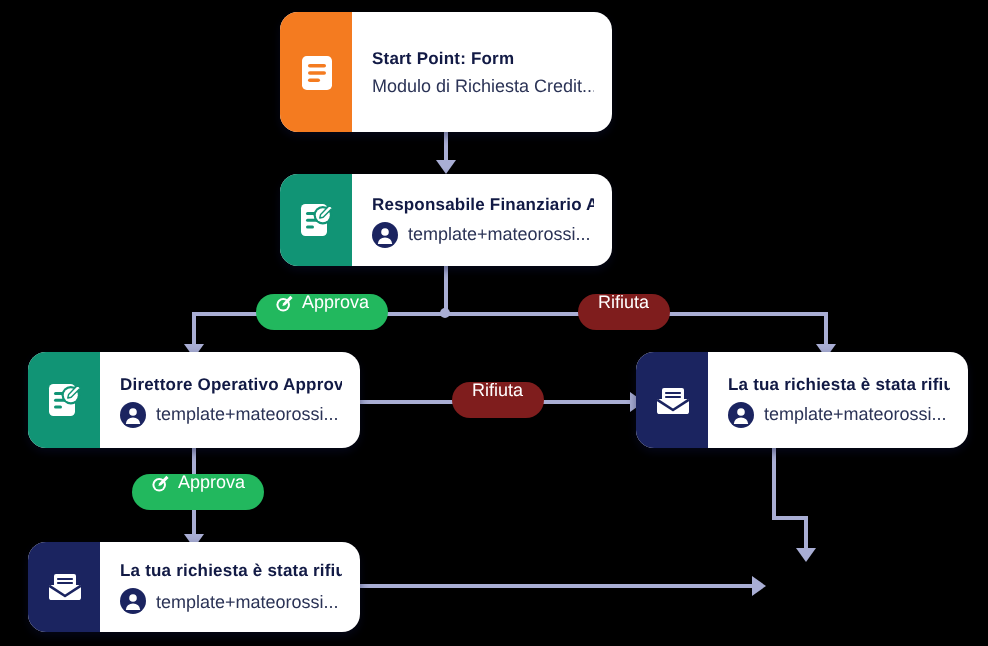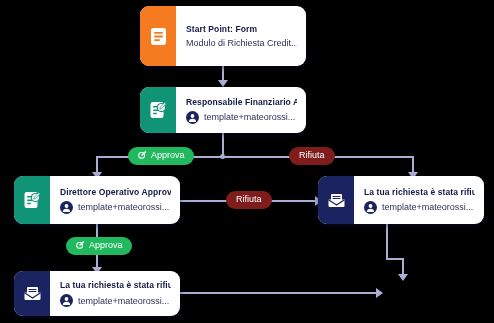--- a/index.html
+++ b/index.html
@@ -110,21 +110,20 @@
     font-size: 9px;
     color: #2b3356;
     white-space: nowrap;
     overflow: hidden;
   }
 
   
   .badge {
     position: absolute;
     display: flex;
-    align-items: center;
     gap: 4px;
     height: 18px;
     padding: 0 9px;
     border-radius: 10px;
     font-size: 9px;
     color: #ffffff;
     white-space: nowrap;
     z-index: 5;
   }
   .badge-approve { background: #22b85e; }

